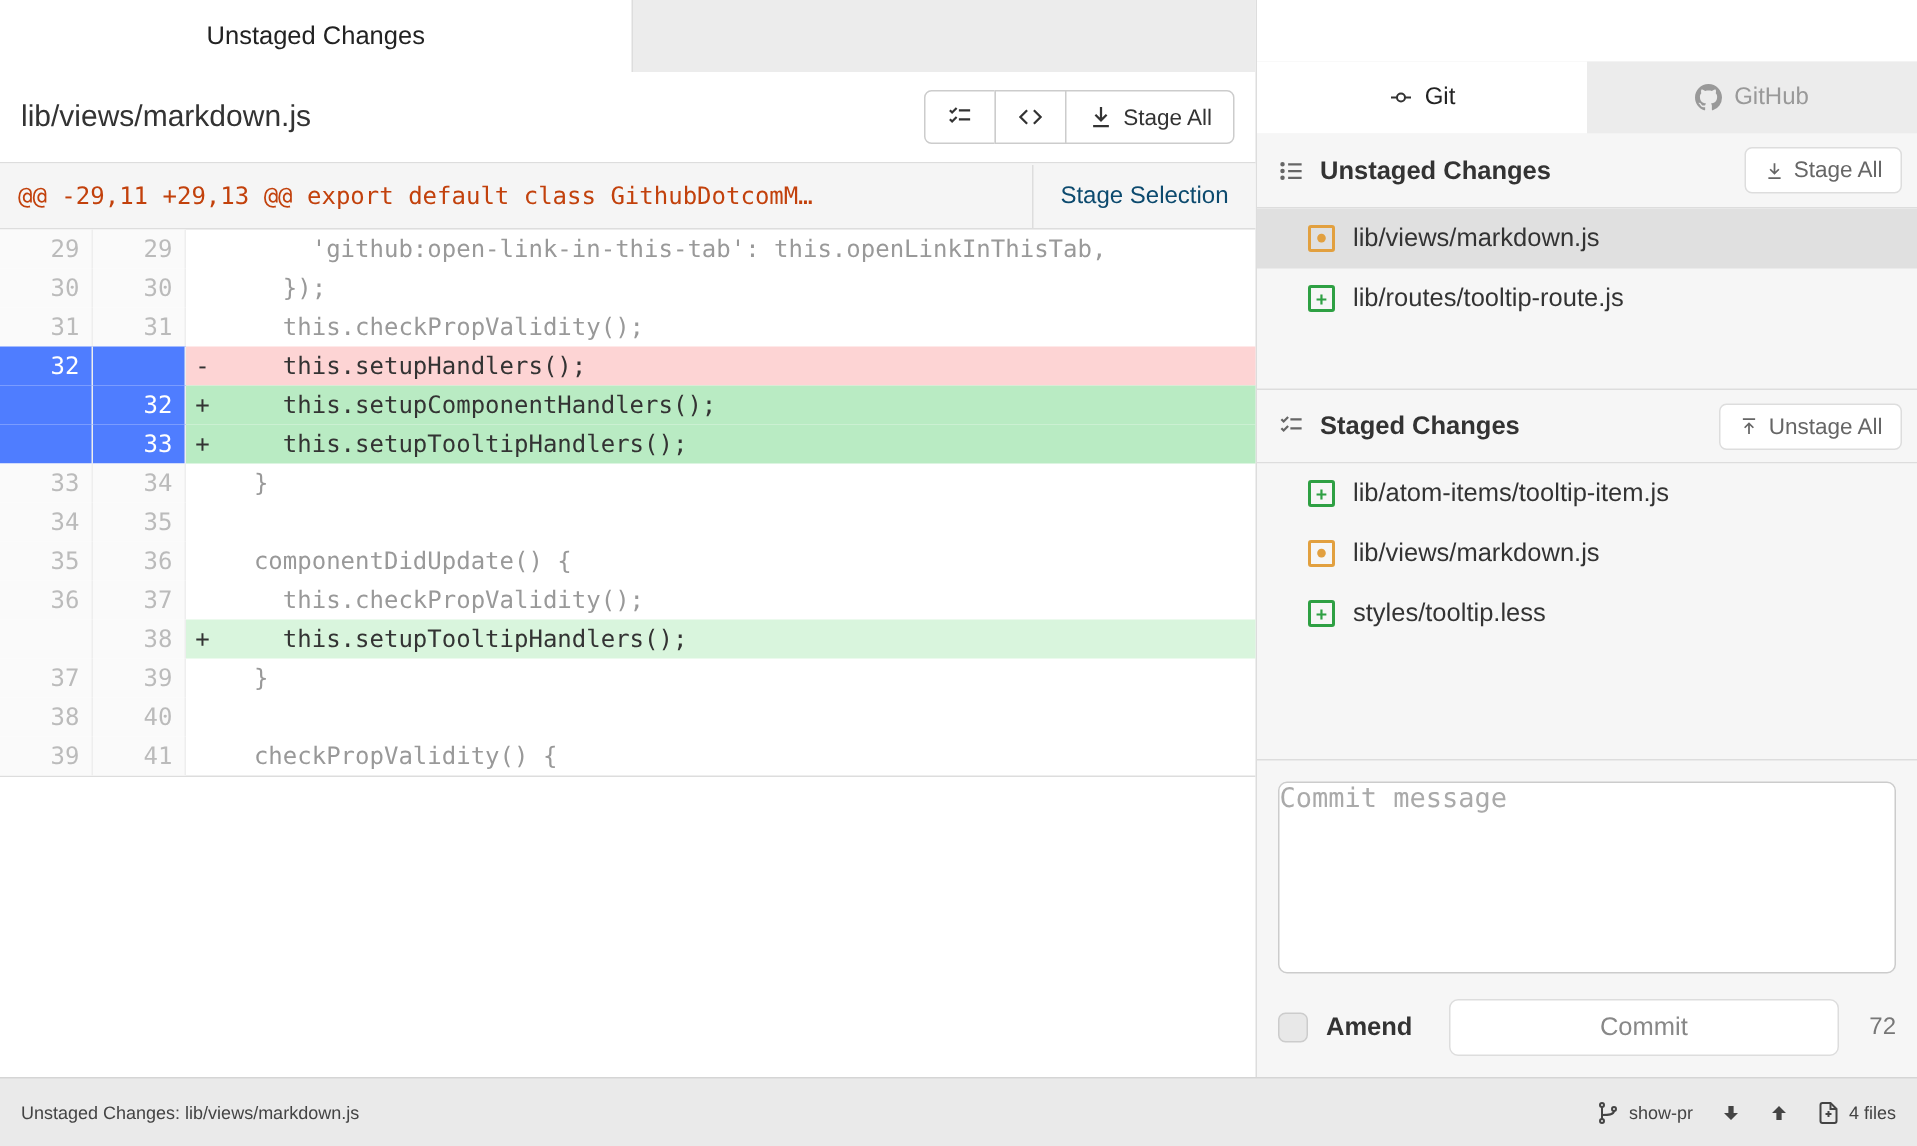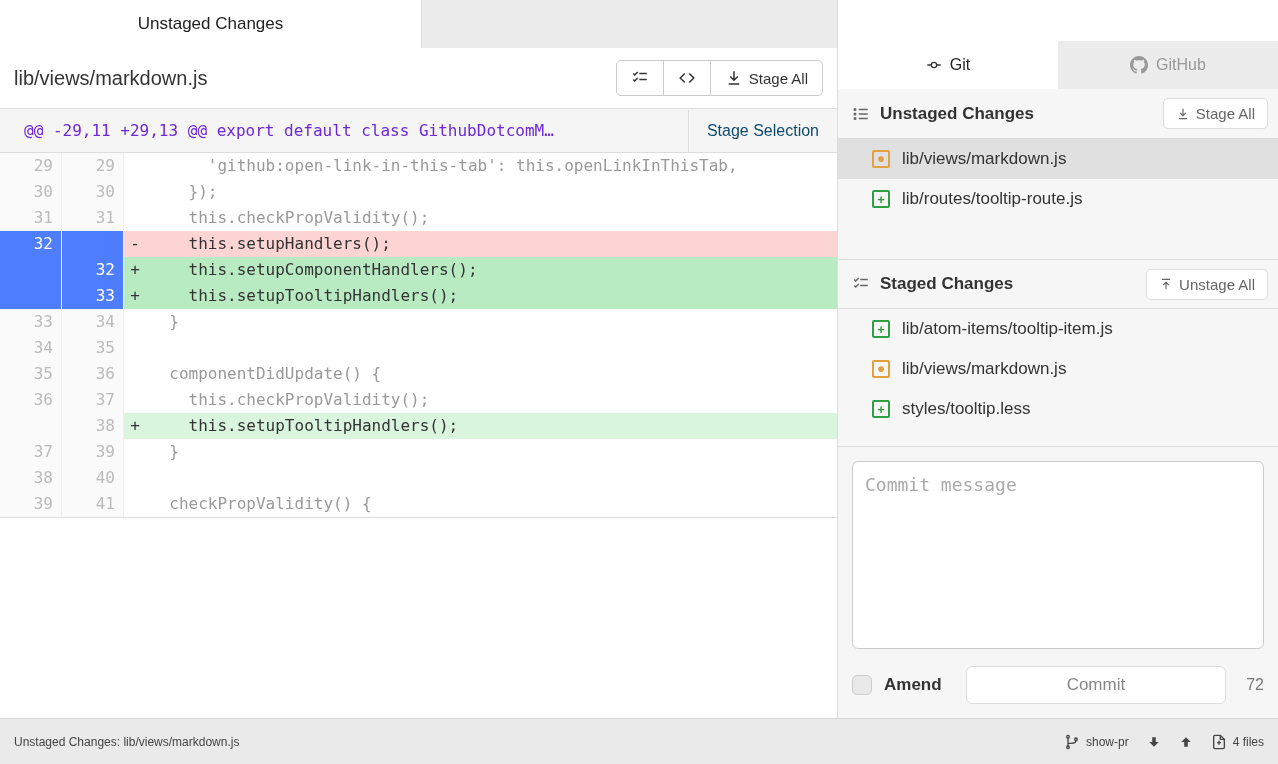--- a/index.html
+++ b/index.html
@@ -90,22 +90,22 @@
 .hunk-header {
   display: flex;
   align-items: center;
   justify-content: space-between;
   background: #f5f5f5;
   border-bottom: 1px solid #ddd;
 }
 .hunk-text {
   font-family: "SF Mono", Menlo, Consolas, monospace;
   font-size: 16px;
-  color: #6d28d9;
-  padding: 12px 24px;
+  color: #c2410c;
+  padding: 12px 12px;
   white-space: nowrap;
   overflow: hidden;
   text-overflow: ellipsis;
   flex: 1;
 }
 .stage-sel-btn {
   padding: 12px 18px;
   border-left: 1px solid #ddd;
   font-size: 16px;
   color: #0c4a6e;
@@ -205,24 +205,24 @@
 .file-icon.modified::before { content: "•"; font-size: 20px; line-height: 10px; }
 .file-icon.added { border-color: #2ea043; color: #2ea043; border-radius: 2px; }
 .file-icon.added::before { content: "+"; }
 .commit-area {
   padding: 14px;
   border-top: 1px solid #ddd;
   margin-top: auto;
 }
 .commit-msg {
   width: 100%;
-  height: 188px;
+  height: 128px;
   border: 1px solid #ccc;
   border-radius: 6px;
-  padding: 12px;
+  padding: 0;
   font-family: "SF Mono", Menlo, Consolas, monospace;
   font-size: 18px;
   color: #333;
   resize: none;
 }
 .commit-msg::placeholder { color: #aaa; }
 .commit-row {
   display: flex;
   align-items: center;
   gap: 12px;

